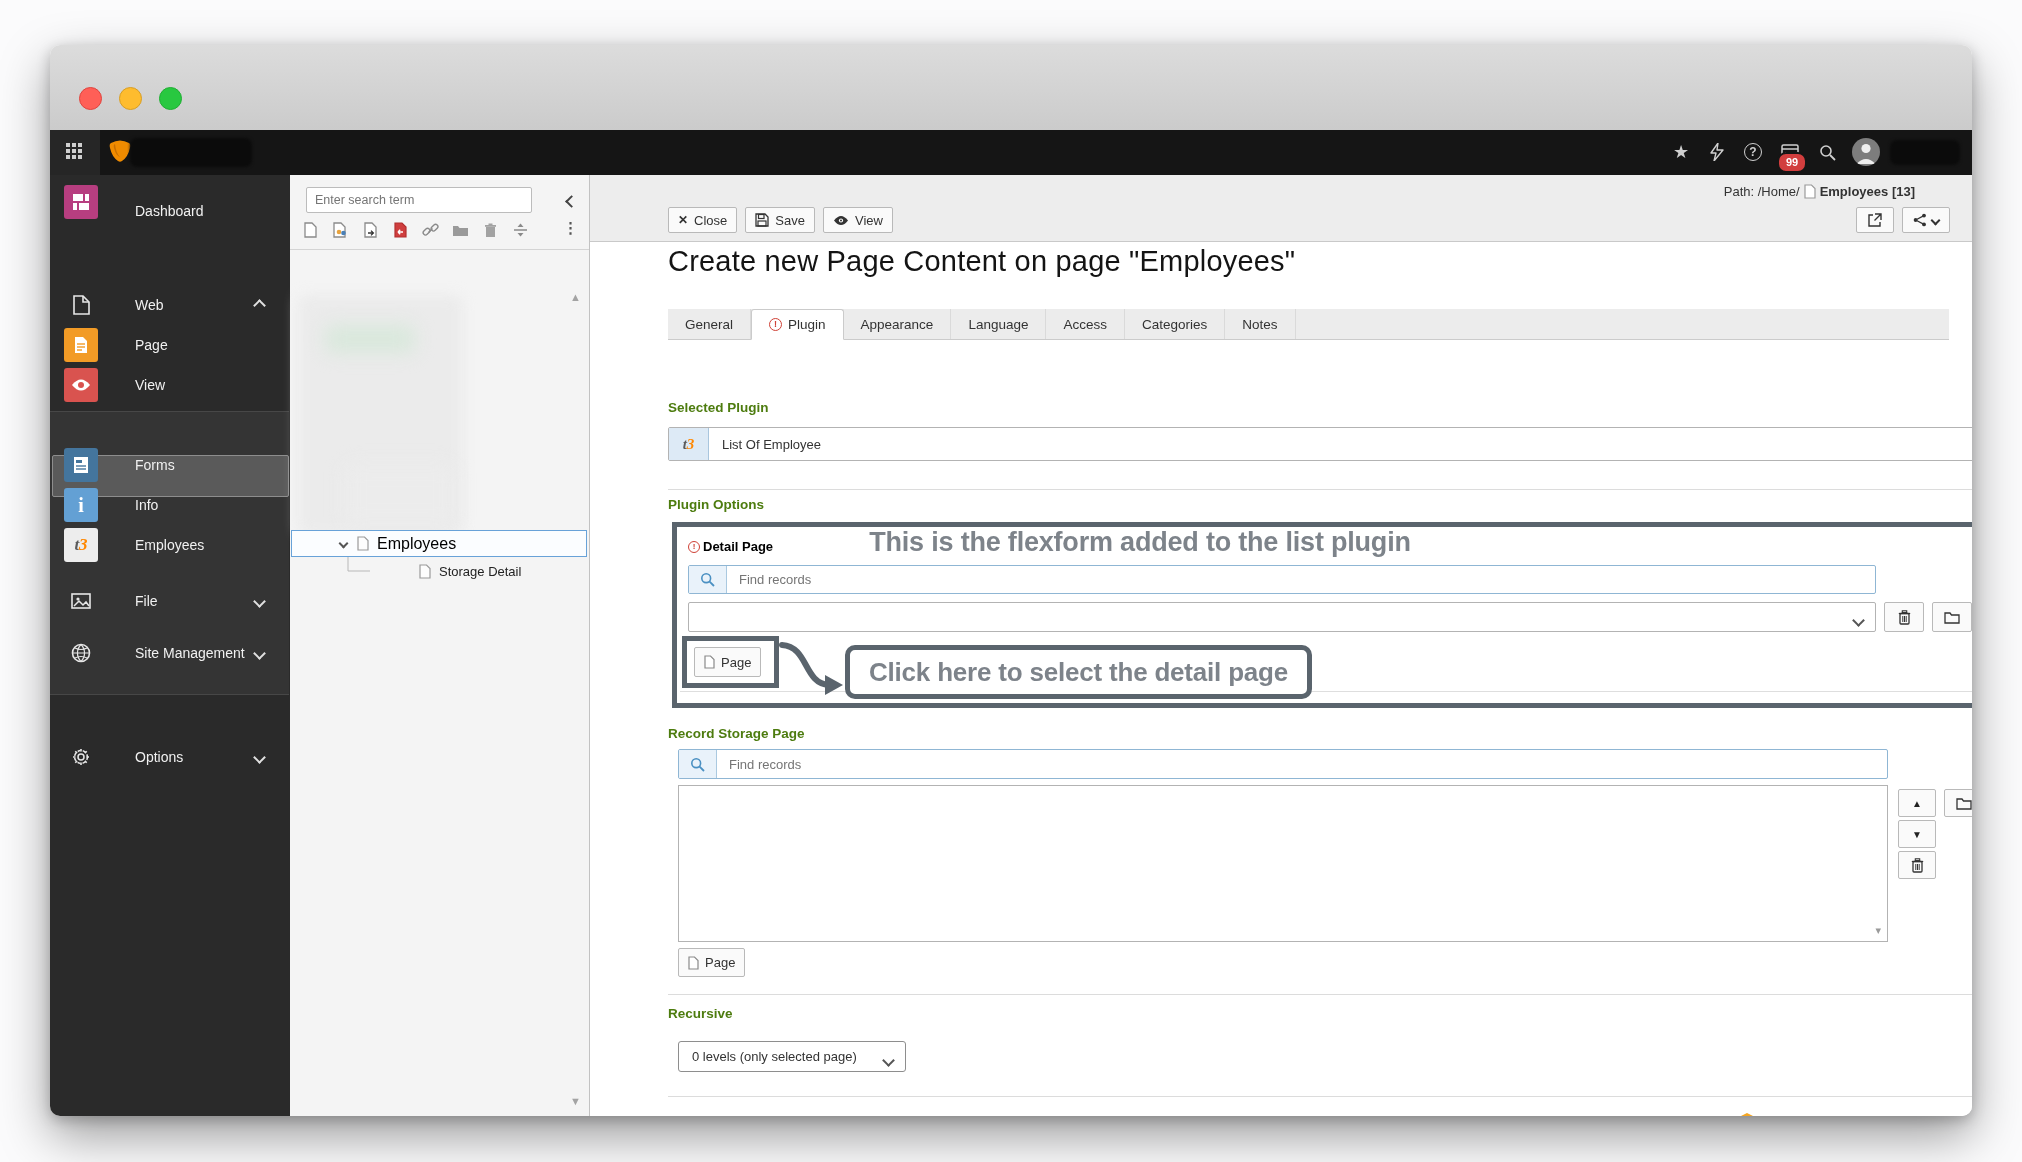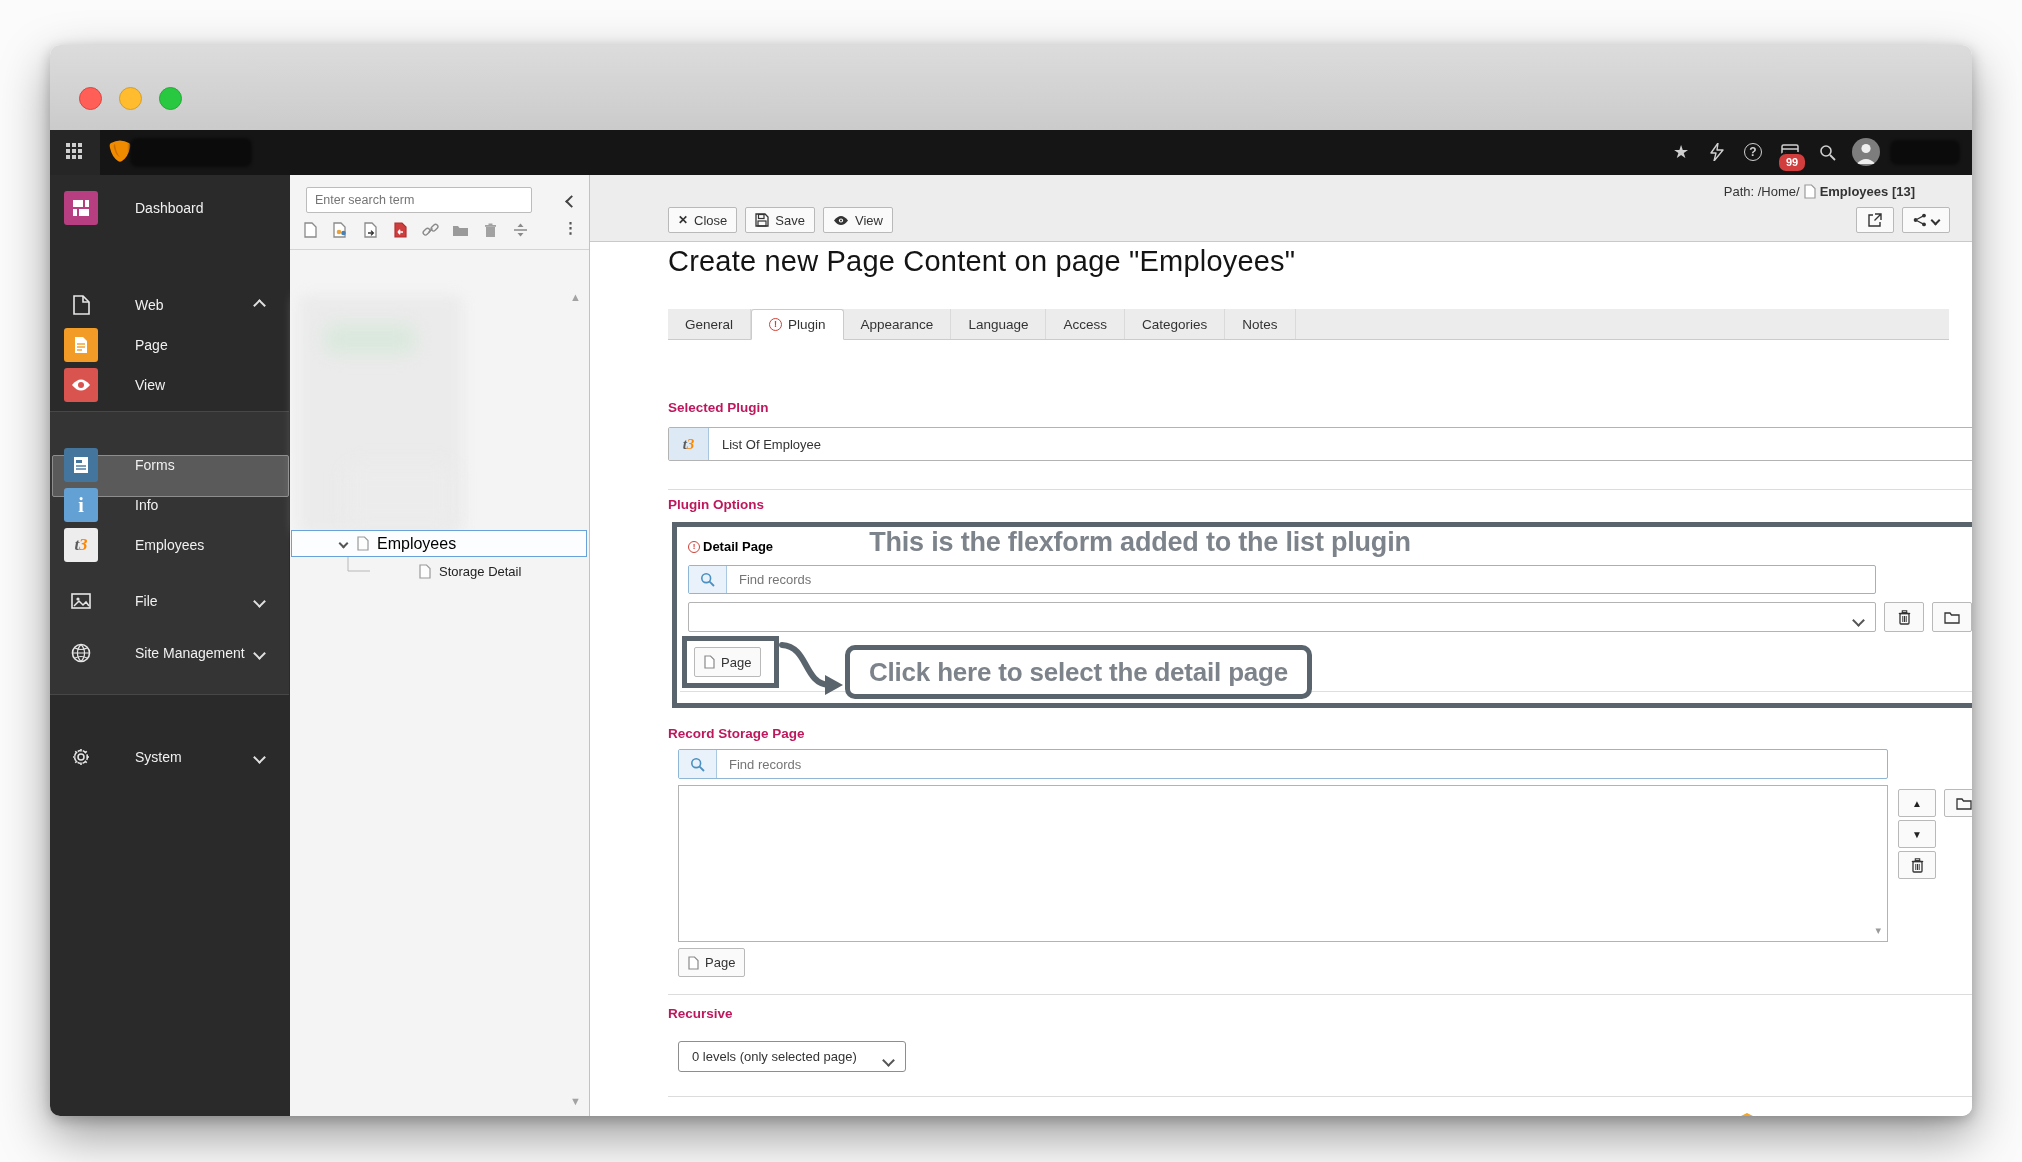--- a/index.html
+++ b/index.html
@@ -44,21 +44,21 @@
   .docheader{position:absolute;left:0;top:0;width:100%;height:67px;background:#ededed;border-bottom:1px solid #c9c9c9;box-sizing:border-box;}
   .pathline{position:absolute;right:57px;top:9px;font-size:13px;color:#333;display:flex;align-items:center;gap:4px;white-space:nowrap;}
   .btn{display:inline-flex;align-items:center;gap:6px;height:26px;padding:0 9px;background:#fafafa;border:1px solid #b9b9b9;border-radius:2px;font-size:13px;color:#333;box-sizing:border-box;}
   .iconbtn{display:inline-flex;align-items:center;justify-content:center;gap:5px;height:26px;min-width:38px;background:#fafafa;border:1px solid #b9b9b9;border-radius:2px;box-sizing:border-box;}
   .pgtitle{position:absolute;left:78px;top:70px;font-size:29px;color:#141414;letter-spacing:.2px;}
   
   .tabstrip{position:absolute;left:78px;top:134px;width:1281px;height:31px;background:#ececec;border:1px solid #cbcbcb;border-left:0;border-right:0;border-top:0;display:flex;box-sizing:border-box;}
   .tab{display:flex;align-items:center;gap:6px;padding:8px 17px;font-size:13.5px;color:#333;border-right:1px solid #dadada;justify-content:center;}
   .tab.active{background:#fff;border:1px solid #cbcbcb;border-bottom:1px solid #fff;border-radius:3px 3px 0 0;margin-bottom:-1px;position:relative;z-index:2;}
   .reqicon{display:inline-flex;width:13px;height:13px;border:1.5px solid #cf4136;border-radius:50%;color:#cf4136;font:bold 9px/13px "Liberation Sans",sans-serif;align-items:center;justify-content:center;box-sizing:border-box;}
-  .flabel{position:absolute;font-size:13.5px;font-weight:bold;color:#be185d;}
+  .flabel{position:absolute;font-size:13.5px;font-weight:bold;color:#4d7c0f;}
   .divider{position:absolute;left:78px;width:1332px;border-top:1px solid #dcdcdc;}
   
   .t3select{position:absolute;display:flex;align-items:center;background:#fff;border:1px solid #b3b3b3;border-radius:2px;box-sizing:border-box;}
   .t3select .icell{width:39px;height:100%;background:#ddeaf6;border-right:1px solid #a9c6de;display:flex;align-items:center;justify-content:center;flex:none;}
   .t3select .val{margin-left:13px;font-size:13px;color:#333;}
   .t3select .chevwrap{position:absolute;right:12px;top:50%;margin-top:-6px;}
   .findbar{position:absolute;display:flex;background:#fff;border:1px solid #8fb6d4;border-radius:2px;box-sizing:border-box;overflow:hidden;}
   .findbar .mag{width:37px;background:#e9f2fa;border-right:1px solid #aac9e0;display:flex;align-items:center;justify-content:center;flex:none;}
   .findbar input{flex:1;border:0;outline:0;font:13px "Liberation Sans",sans-serif;color:#444;padding:0 12px;background:transparent;}
   .anno{border:5px solid #5a646d;box-sizing:border-box;position:absolute;}
@@ -136,21 +136,21 @@
     <div class="avatar" style="left:1802px;top:8px;">
       <svg width="28" height="28" viewBox="0 0 28 28">
           <circle cx="14" cy="10.5" r="4.6" fill="#efefef"></circle>
           <path d="M4.5 26 q9.5 -10 19 0 z" fill="#efefef"></path>
         </svg>
     </div>
     <div class="redact abs" style="left:1840px;top:10px;width:70px;height:25px;"></div>
   </div>
 
   <div class="modmenu">
-    <div class="modrow" style="top:13px;">
+    <div class="modrow" style="top:4px;align-items:flex-end;">
       <span class="sq" style="background:#b73e80;">
         <svg width="18" height="18" viewBox="0 0 18 18">
             <rect x="1" y="1" width="10" height="7" fill="#fff"></rect>
             <rect x="13" y="1" width="4" height="7" fill="#fff"></rect>
             <rect x="1" y="10" width="4" height="7" fill="#fff"></rect>
             <rect x="7" y="10" width="10" height="7" fill="#fff"></rect>
           </svg>
       </span>
       <span class="lbl">Dashboard</span>
     </div>
@@ -245,21 +245,21 @@
 
 
     <div class="modrow" style="top:562px;">
       <span class="glyphbox">
         <svg width="20" height="20" viewBox="0 0 20 20">
             <circle cx="10" cy="10" r="3" fill="none" stroke="#e6e6e6" stroke-width="1.5"></circle>
             <path d="M10 2 v2.5 M10 15.5 V18 M2 10 h2.5 M15.5 10 H18 M4.3 4.3 l1.8 1.8 M13.9 13.9 l1.8 1.8 M15.7 4.3 l-1.8 1.8 M6.1 13.9 l-1.8 1.8" stroke="#e6e6e6" stroke-width="1.6"></path>
             <circle cx="10" cy="10" r="6.4" fill="none" stroke="#e6e6e6" stroke-width="1.5" stroke-dasharray="3 2.2"></circle>
           </svg>
       </span>
-      <span class="lbl">System</span>
+      <span class="lbl">Options</span>
       <span class="chevslot"><span class="cv down white"></span></span>
     </div>
   </div>
 
   <div class="navtree">
     <div class="treesearch">
       <input placeholder="Enter search term" style="">
     </div>
     <span class="abs" style="right:13px;top:17px;"><span class="cv left" style="border-color:#444;"></span></span>
 

